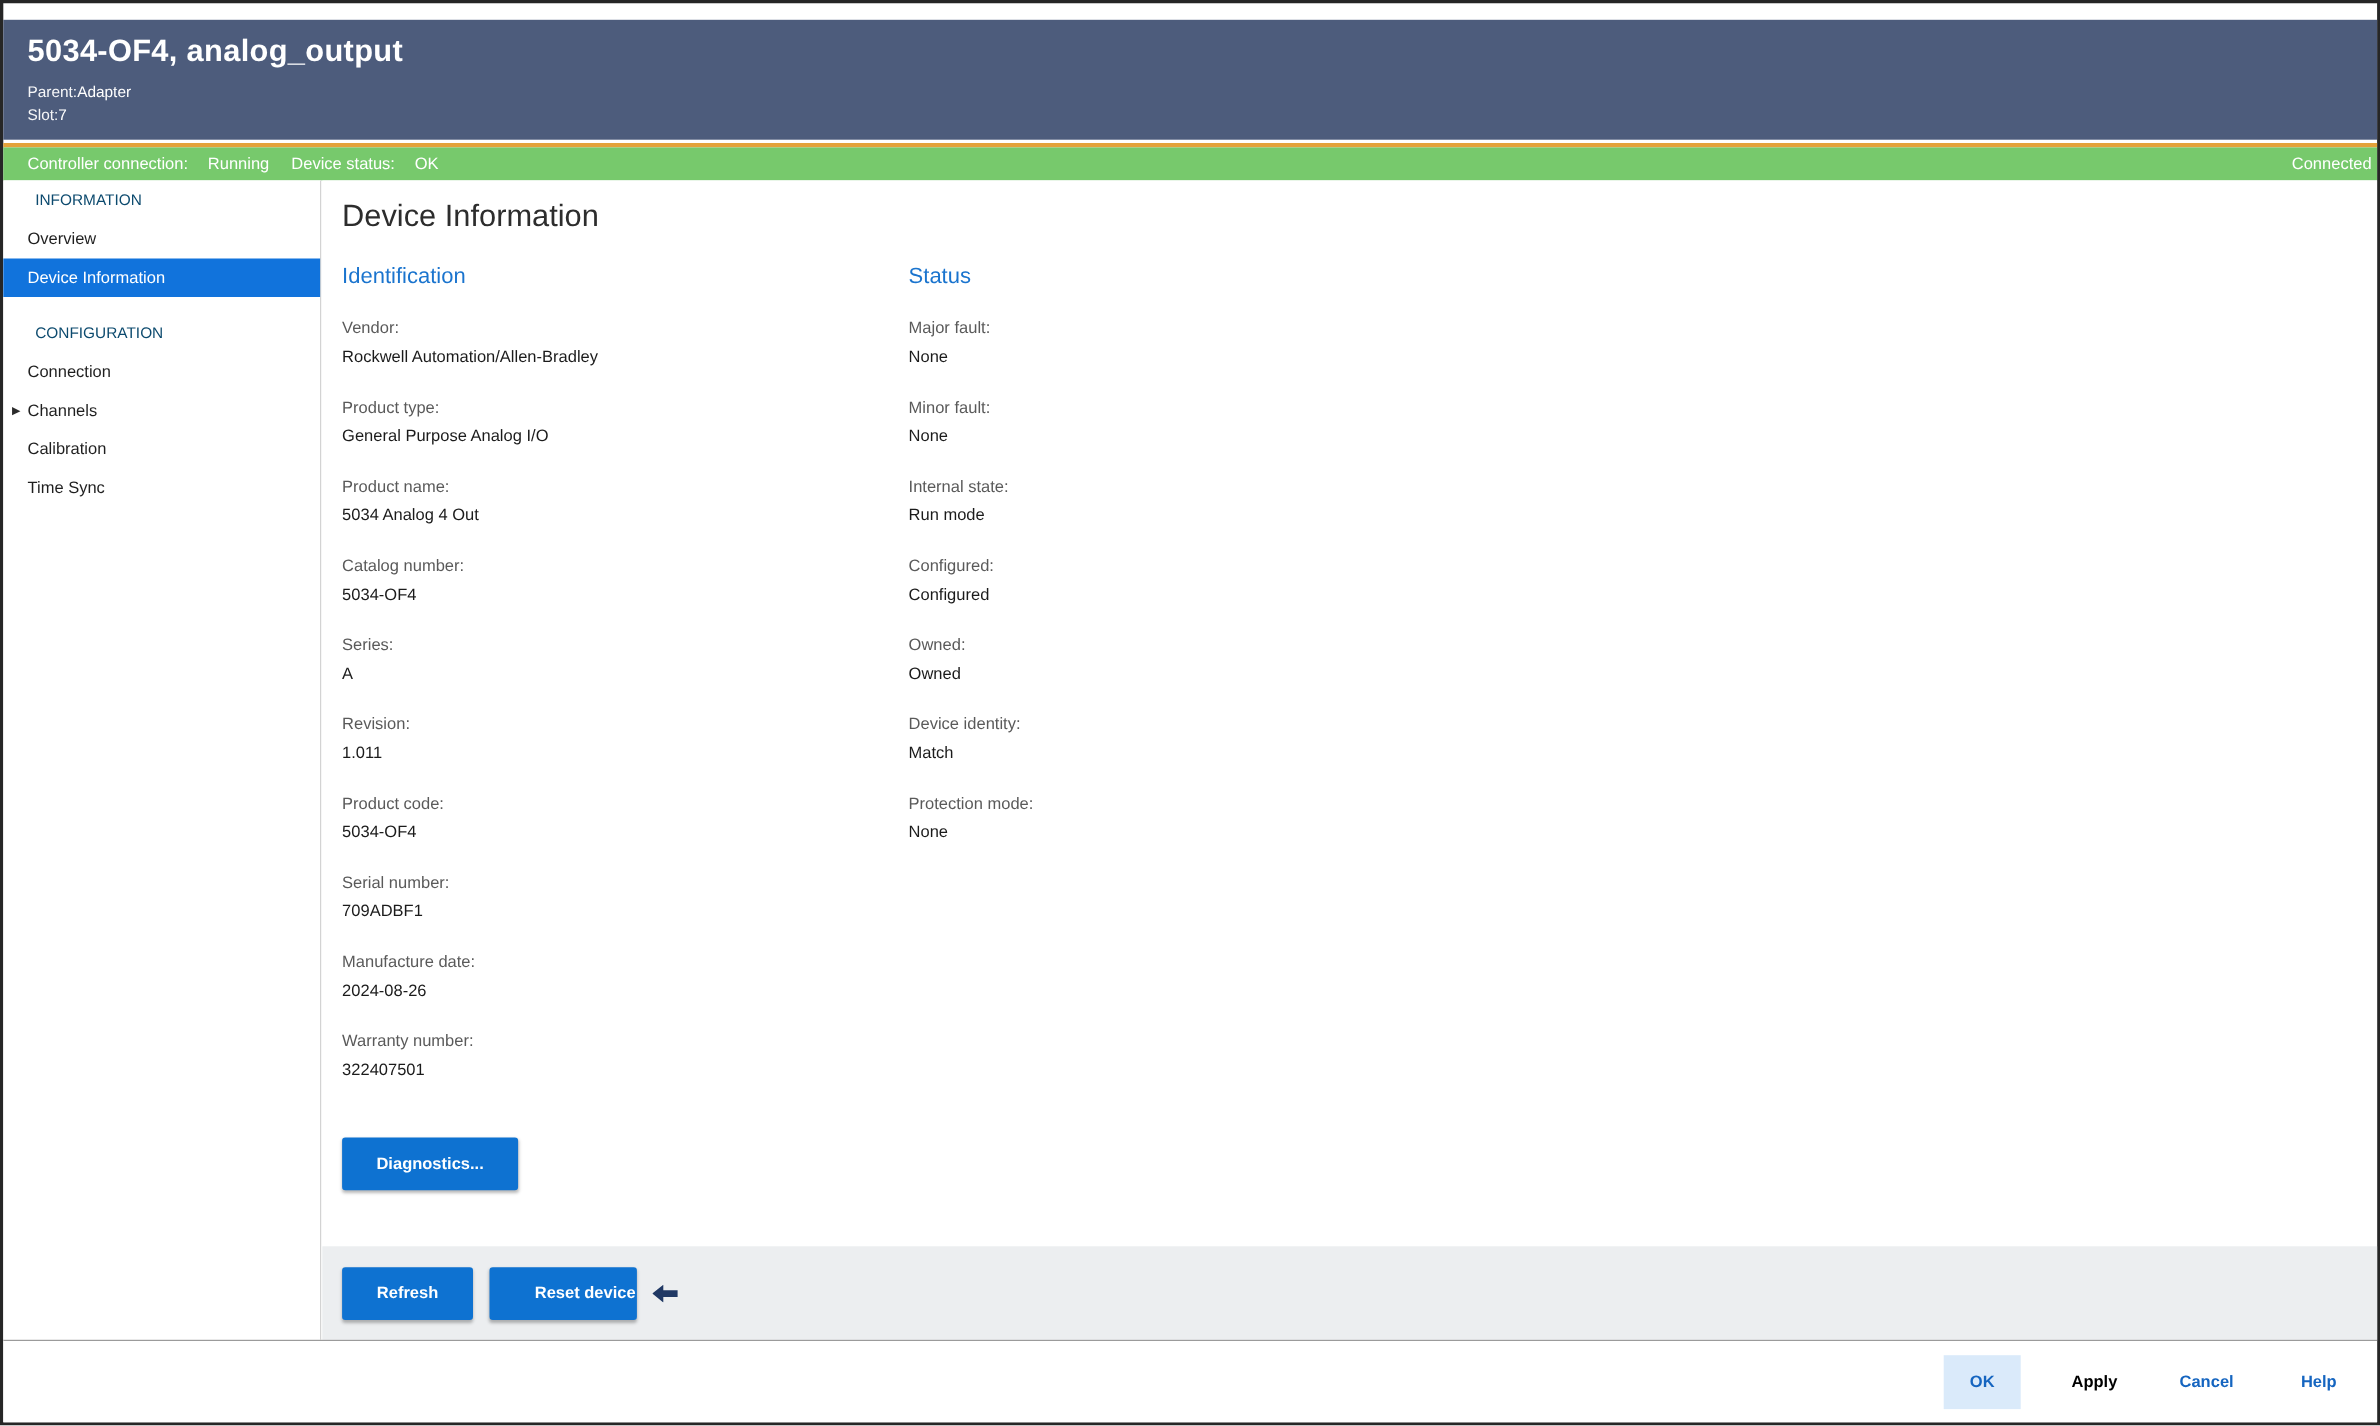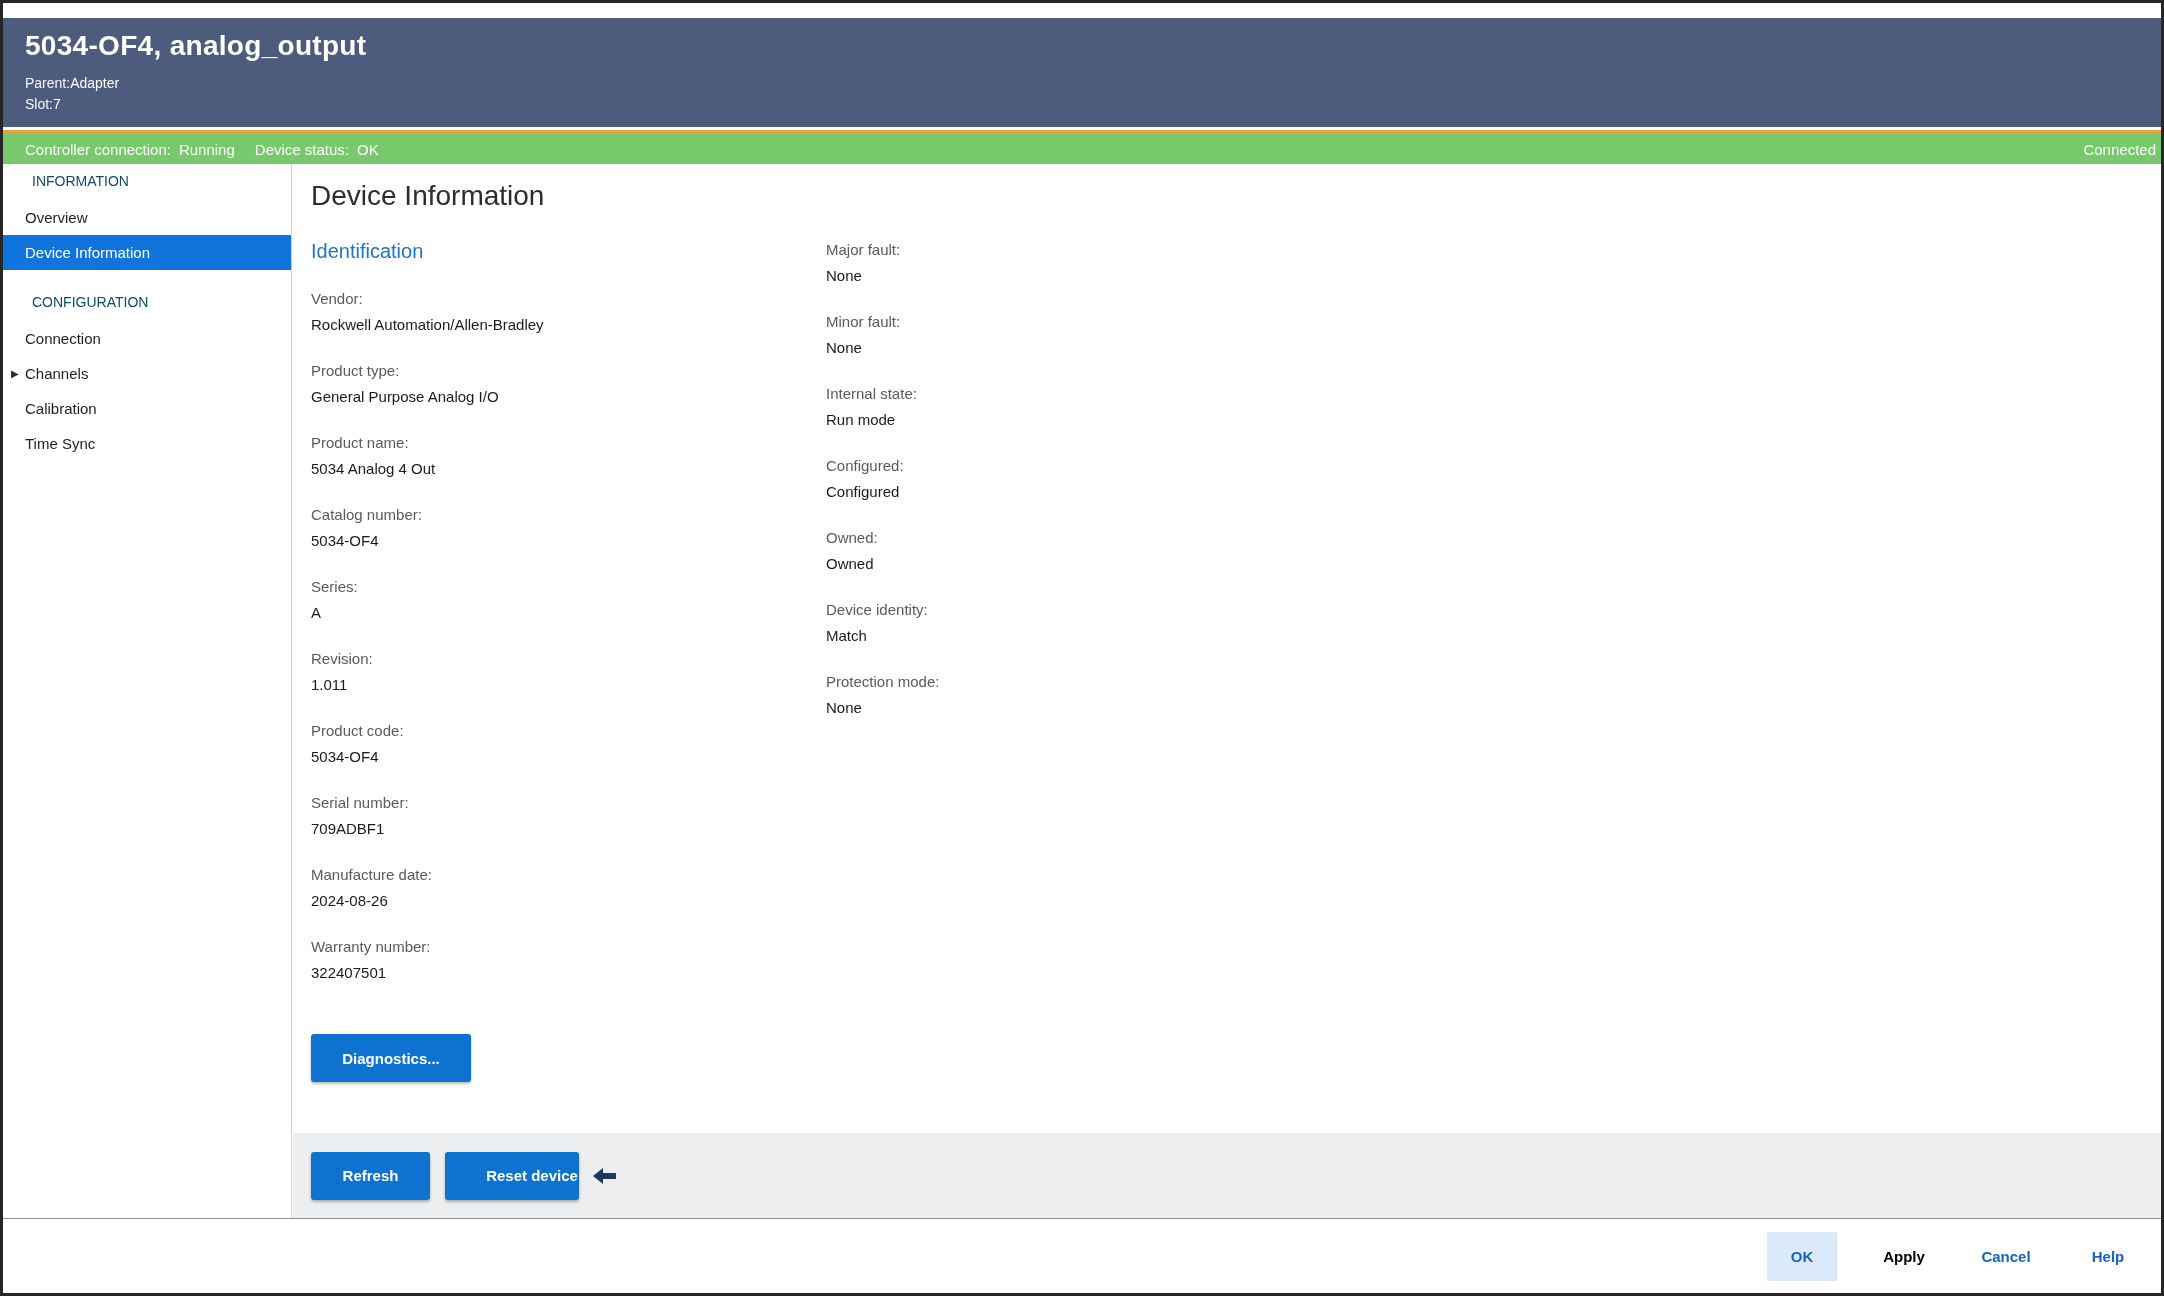--- a/index.html
+++ b/index.html
@@ -23,21 +23,21 @@
 
   
   .gold-line { position:absolute; left:3px; right:3px; top:130px; height:4px; background:#e3a23a; }
 
   
   .status-bar {
     position:absolute; left:3px; right:3px; top:134px; height:30px;
     background:#77c96c; color:#fff; font-size:15px;
     display:flex; align-items:center; padding:0 5px 0 22px;
   }
-  .status-bar .pair { margin-right:20px; display:flex; gap:8px; }
+  .status-bar .pair { margin-right:20px; display:flex; gap:18px; }
   .status-bar .connected { margin-left:auto; }
 
   
   .sidebar {
     position:absolute; left:3px; top:164px; width:289px; bottom:78px;
     background:#fff; border-right:1px solid #cfcfcf; font-size:15px;
   }
   .side-section-title { padding:9px 0 11px 13px; font-size:14px; color:#0c4a6e;margin-left:16px; }
   .side-section-title.second { padding-top:24px; }
   .side-item {
@@ -188,20 +188,21 @@
           </div>
           <div class="field">
             <div class="lbl">Warranty number:</div>
             <div class="val">322407501</div>
           </div>
 
           <button class="btn diagnostics-btn">Diagnostics...</button>
         </section>
 
         <section>
+          <div class="sec-title">Status</div>
 
           <div class="field">
             <div class="lbl">Major fault:</div>
             <div class="val">None</div>
           </div>
           <div class="field">
             <div class="lbl">Minor fault:</div>
             <div class="val">None</div>
           </div>
           <div class="field">

